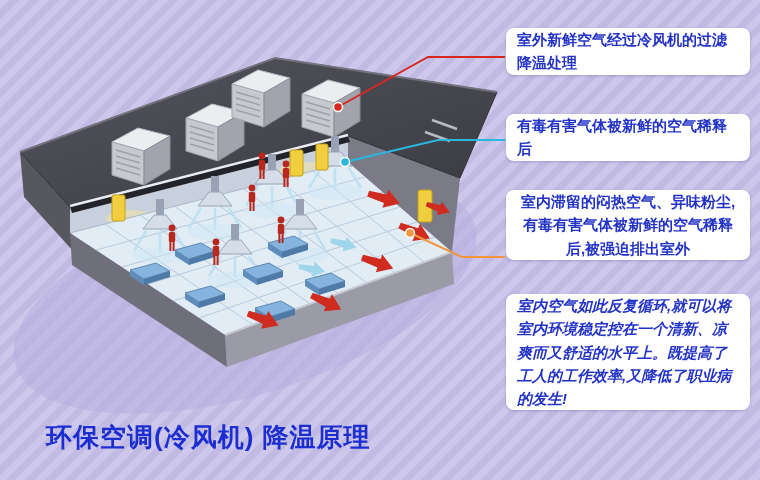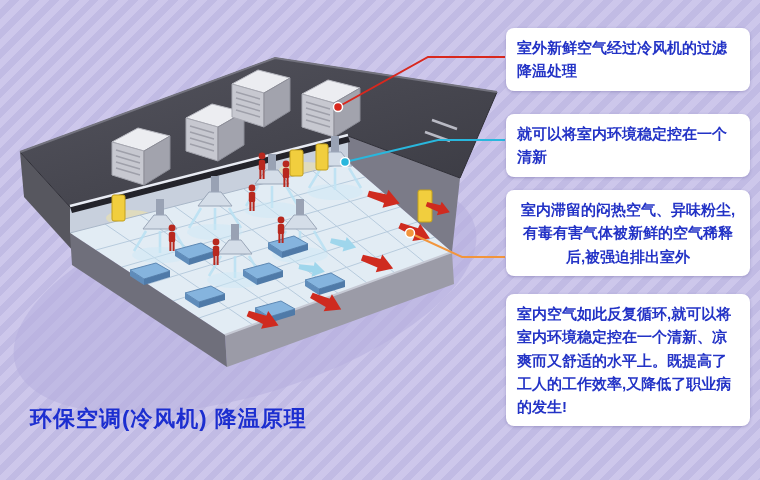--- a/index.html
+++ b/index.html
@@ -12,38 +12,38 @@
     background: repeating-linear-gradient(135deg, #cdc7eb 0px, #cdc7eb 7px, #c1bbe4 7px, #c1bbe4 14px);
     font-family: "Liberation Sans", sans-serif;
   }
   .scene { position: absolute; left: 0; top: 0; }
   .callout {
     position: absolute;
     left: 506px;
     width: 244px;
     background: #ffffff;
     border-radius: 8px;
-    padding: 8px 11px;
+    padding: 0 11px;
     color: #2333c6;
     font-size: 15px;
     line-height: 1.55;
     font-weight: bold;
     box-shadow: 0 1px 3px rgba(70,60,130,0.3);
   }
   .callout p { margin: 0; }
   #callout-1 { top: 28px; }
   #callout-2 { top: 114px; }
   #callout-3 { top: 190px; text-align: center; }
-  #callout-4 { top: 294px; }
+  #callout-4 { top: 294px; font-style: italic; }
   .title {
     position: absolute;
     left: 30px;
     top: 404px;
-    margin: 0;
-    font-size: 22px;
+    margin: 16px;
+    font-size: 26px;
     font-weight: bold;
     color: #1c2ed0;
     letter-spacing: 1px;
   }
 </style>
 </head>
 <body>
 
 <div class="stage">
 
@@ -170,21 +170,21 @@
 
       <polyline points="410,233 462,257 505,257" fill="none" stroke-width="2" stroke="#f2953c"></polyline>
       <circle cx="410" cy="233" r="4.5" stroke="#ffffff" stroke-width="1.5" fill="#f2953c"></circle>
     </g>
   </svg>
 
   <div class="callout" id="callout-1">
     <p>室外新鲜空气经过冷风机的过滤降温处理</p>
   </div>
   <div class="callout" id="callout-2">
-    <p>就可以将室内环境稳定控在一个清新</p>
+    <p>有毒有害气体被新鲜的空气稀释后</p>
   </div>
   <div class="callout" id="callout-3">
     <p>室内滞留的闷热空气、异味粉尘,有毒有害气体被新鲜的空气稀释后,被强迫排出室外</p>
   </div>
   <div class="callout" id="callout-4">
     <p>室内空气如此反复循环,就可以将室内环境稳定控在一个清新、凉爽而又舒适的水平上。既提高了工人的工作效率,又降低了职业病的发生!</p>
   </div>
 
   <h1 class="title">环保空调(冷风机)  降温原理</h1>
 

